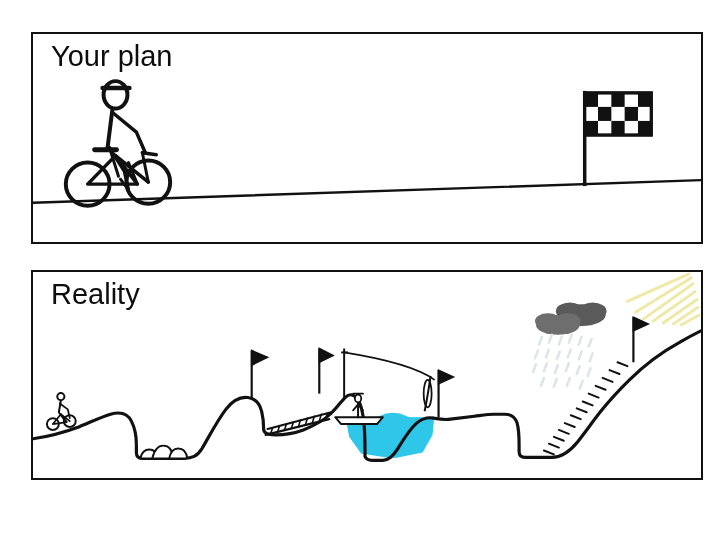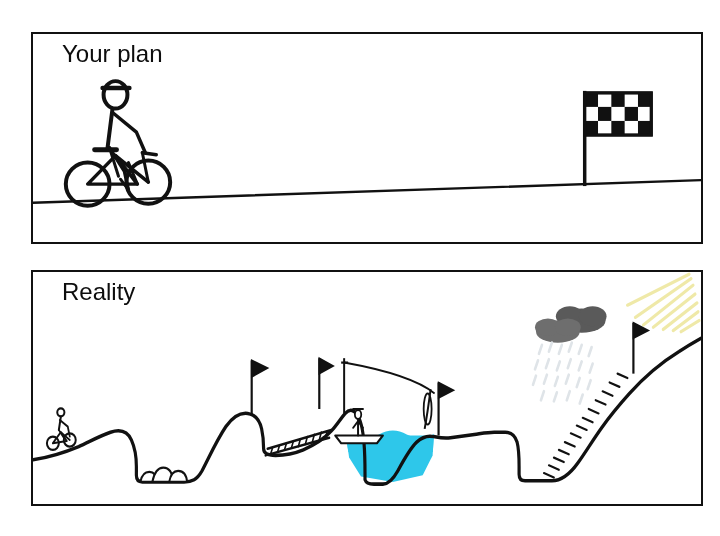--- a/index.html
+++ b/index.html
@@ -32,35 +32,34 @@
   #panel-plan {
     left: 31px;
     top: 32px;
     width: 672px;
     height: 212px;
   }
   #panel-reality {
     left: 31px;
     top: 270px;
     width: 672px;
-    height: 236px;
+    height: 210px;
     padding-left: 48px;
   }
   .panel-title {
     position: absolute;
     left: 18px;
     top: 8px;
-    font-size: 24px;
+    font-size: 29px;
     font-weight: 400;
     color: #0d0d0d;
     letter-spacing: 0px;
     line-height: 1;
     white-space: nowrap;
     font-family: "Liberation Sans", sans-serif;
-    margin-left: 11px;
   }
   .scene {
     position: absolute;
     left: 0;
     top: 0;
     width: 100%;
     height: 100%;
     display: block;
   }
 </style>

